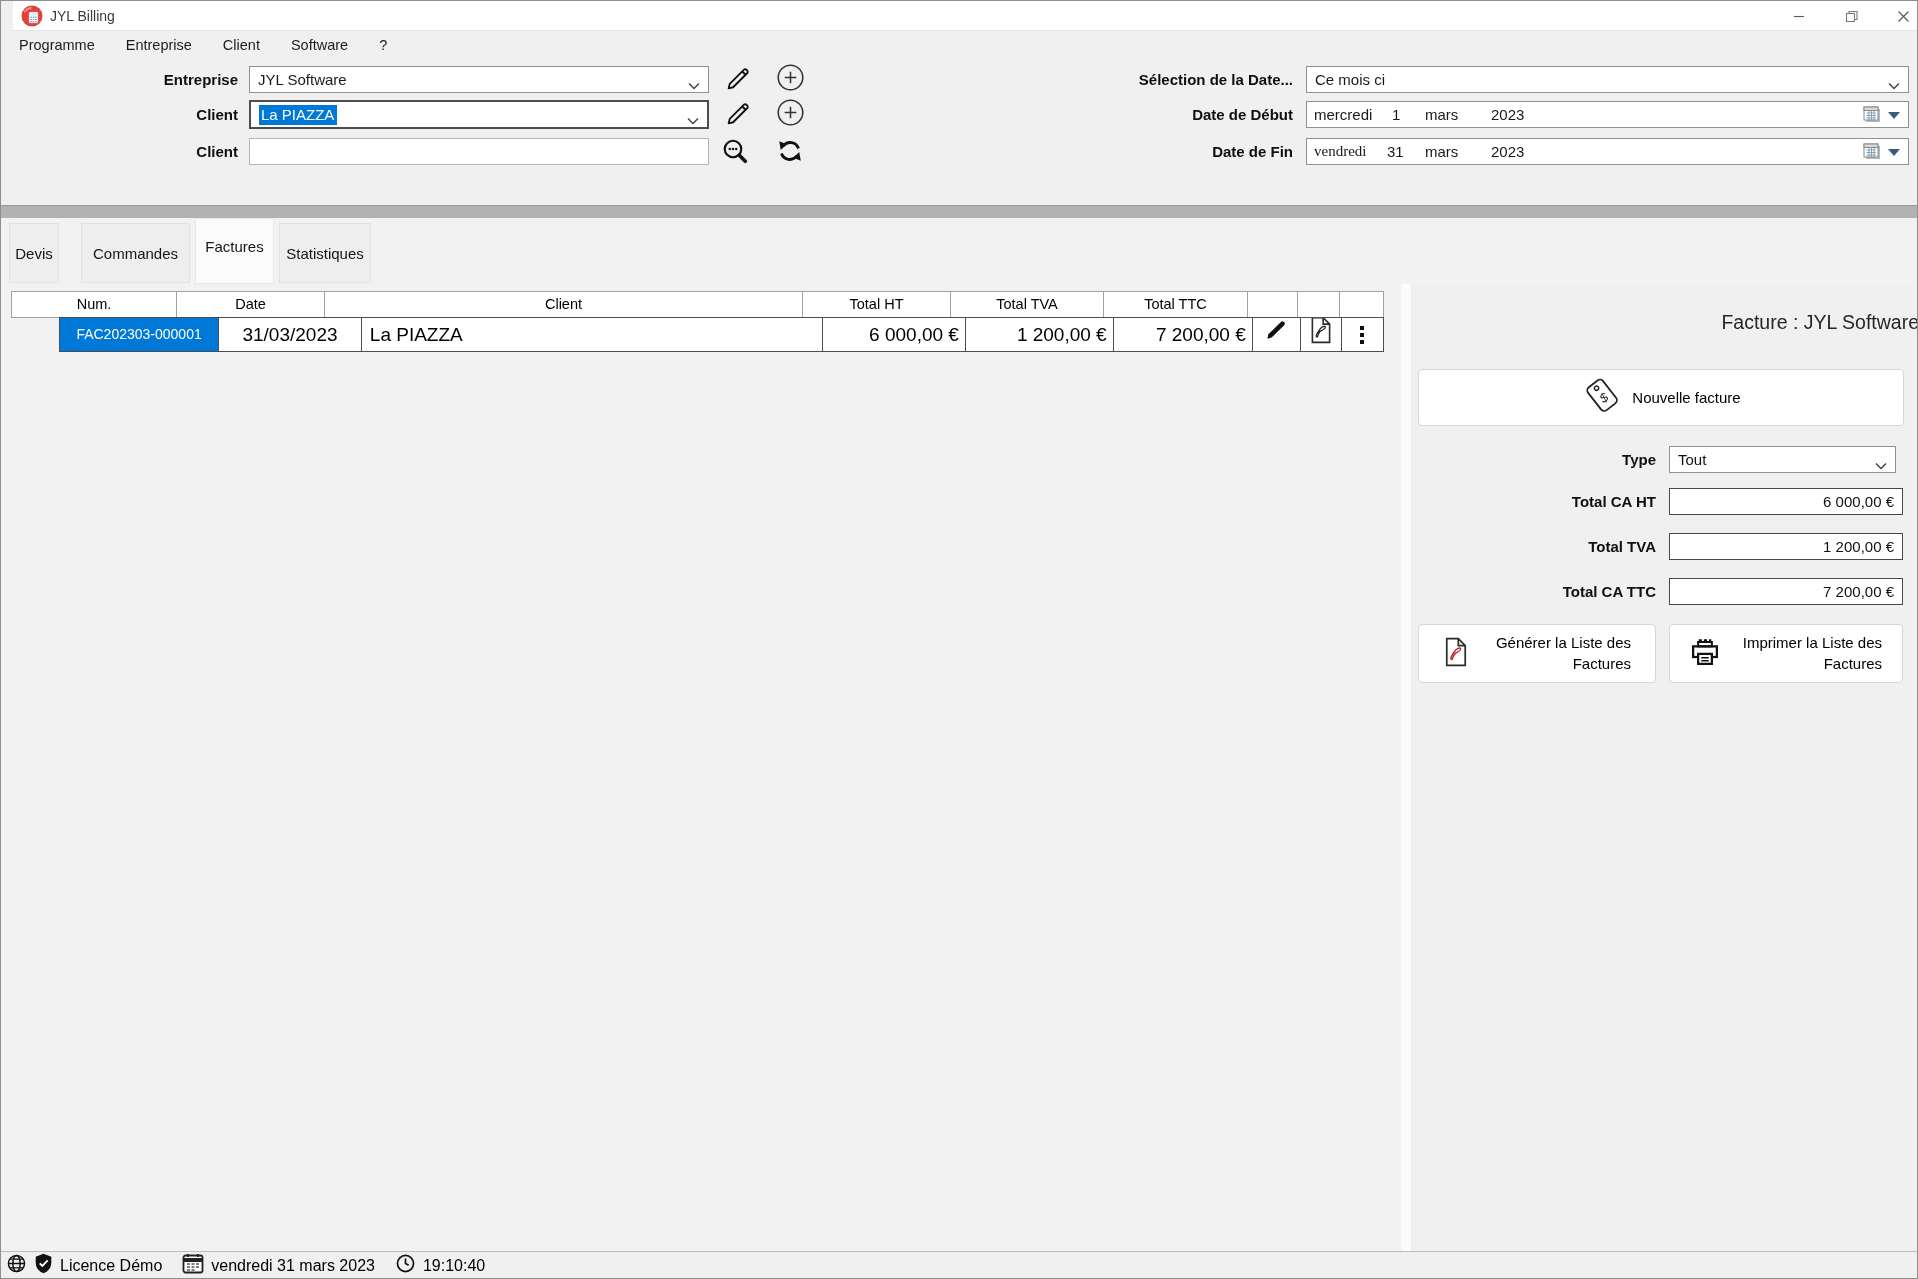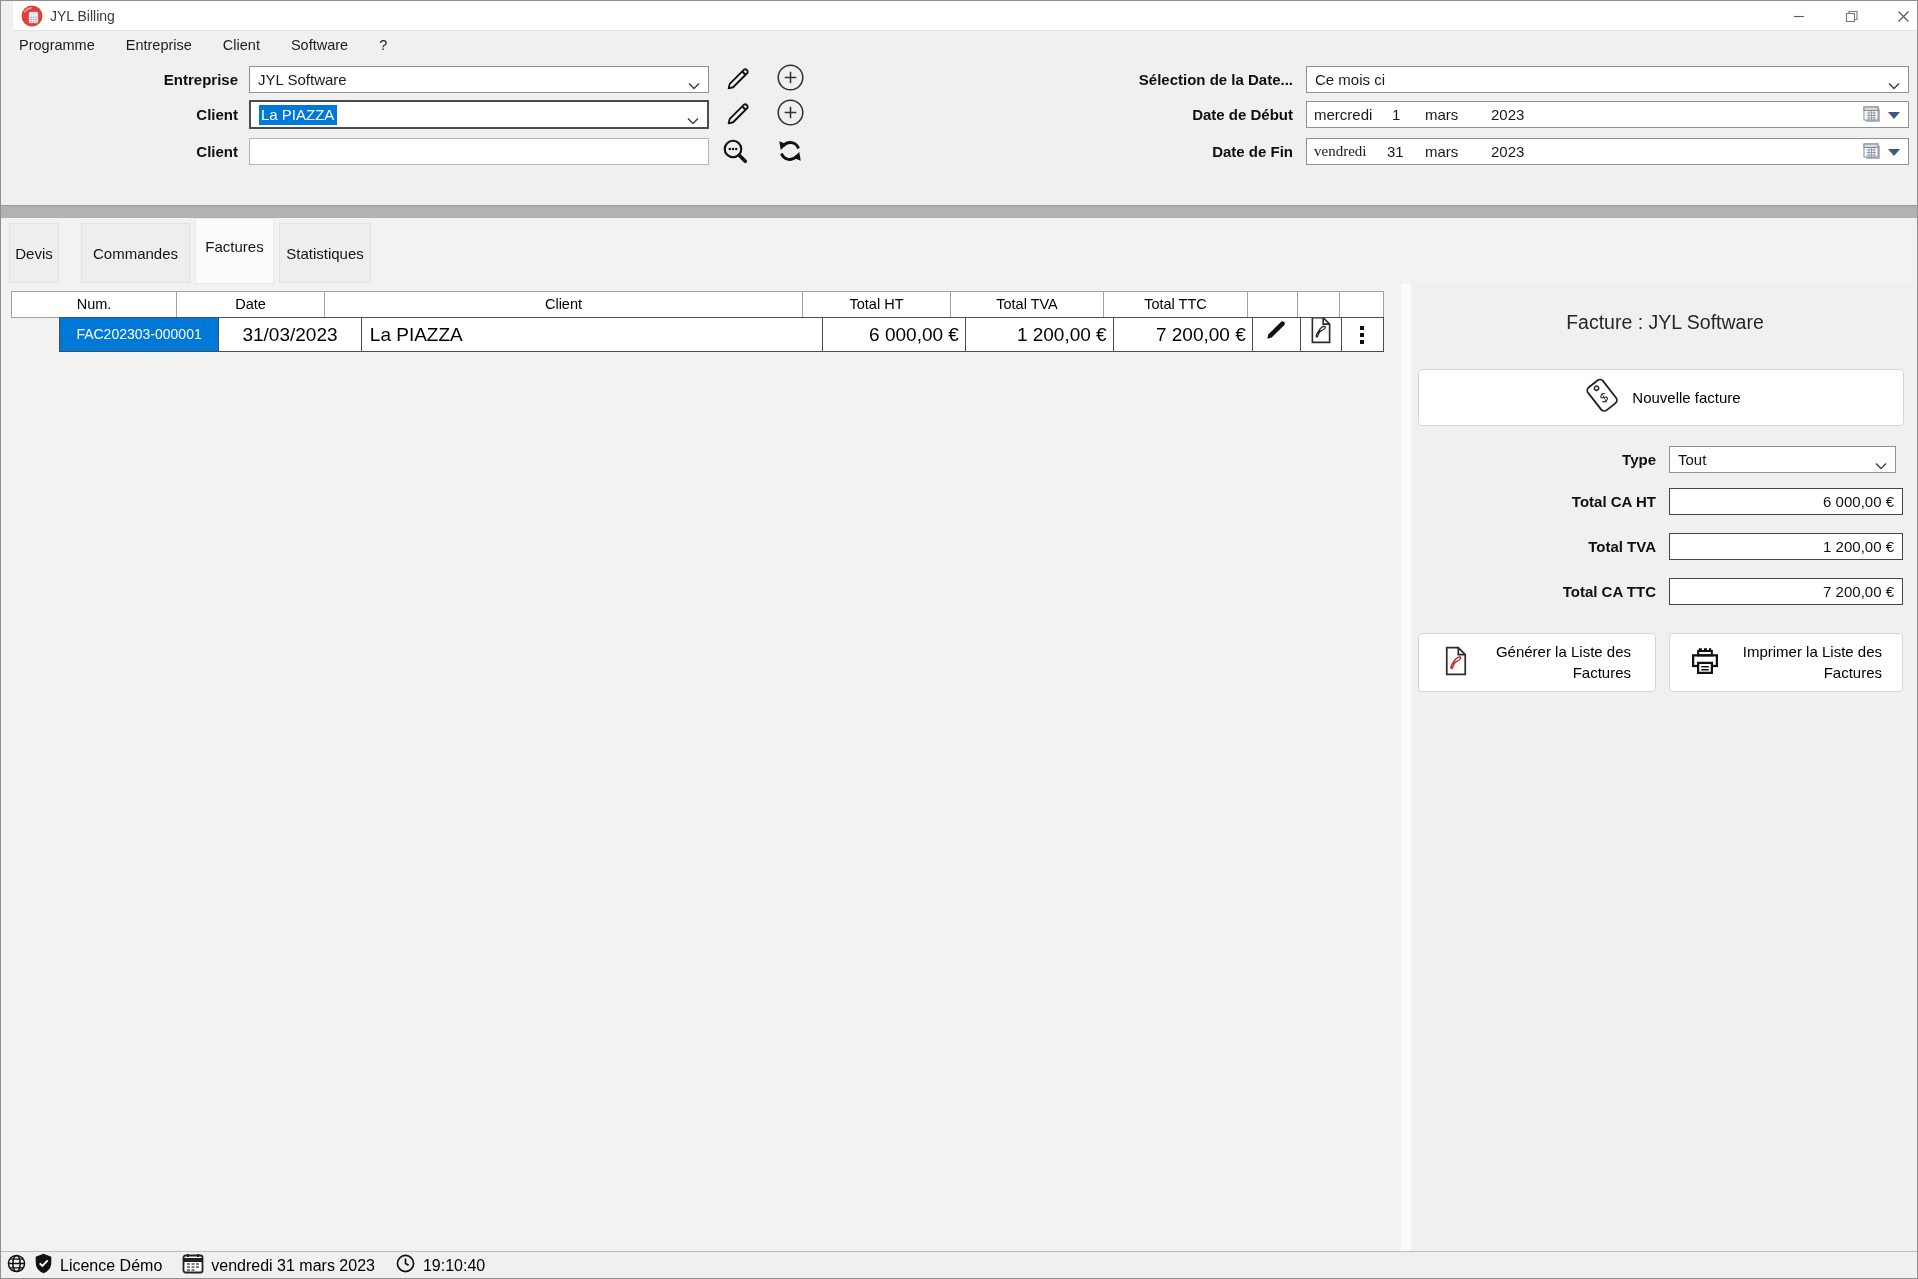--- a/index.html
+++ b/index.html
@@ -60,30 +60,30 @@
   .td-center { text-align:center; }
   .td-left { padding-left:8px; }
   .td-money { text-align:right; padding-right:6px; }
   .td-icon { display:flex; align-items:center; justify-content:center; cursor:pointer; }
   .kebab { display:flex; flex-direction:column; gap:3px; }
   .kebab i { width:4px; height:4px; background:#111; }
 
   
   .vstrip { position:absolute; left:1400px; top:283px; width:10px; height:967px; background:#fbfbfb; }
   .rpanel { position:absolute; left:1410px; top:283px; width:508px; height:967px; background:#f0f0f0; }
-  .rp-title { position:absolute; left:0; top:27px; width:100%; text-align:center; font-size:19.5px; color:#262626; }
+  .rp-title { position:absolute; left:0; top:27px; width:100%; text-align:right; font-size:19.5px; color:#262626; }
   .rp-btn { position:absolute; background:#fff; border:1px solid #d6d6d6; border-radius:4px;
             display:flex; align-items:center; justify-content:center; cursor:pointer; font-size:15px; color:#000; }
   .btn-new { left:7px; top:85px; width:486px; height:57px; gap:9px; }
   .rp-label { position:absolute; left:0; width:245px; height:27px; line-height:27px; text-align:right;
               font-size:15px; font-weight:bold; color:#0f0f0f; }
   .rp-field { position:absolute; left:258px; height:27px; background:#fff; font-size:15px; color:#111;padding-left:36px; }
   .rp-select { width:227px; border:1px solid #919191; }
   .rp-input { width:234px; border:1px solid #474747; text-align:right; line-height:25px; padding-right:8px; }
-  .btn-list { top:340px; height:59px; gap:10px;margin-top:9px; }
+  .btn-list { top:340px; height:59px; gap:10px; }
   .btn-list .bl-text { width:152px; text-align:right; line-height:1.35; }
 
   
   .statusbar { position:absolute; left:0; top:1250px; width:100%; height:28px; background:#f0f0f0;
                border-top:1px solid #bdbdbd; display:flex; align-items:center; padding-left:5px;
                gap:7px; font-size:16px; color:#000; }
   .sb-gap { width:6px; }
 </style>
 </head>
 <body>

